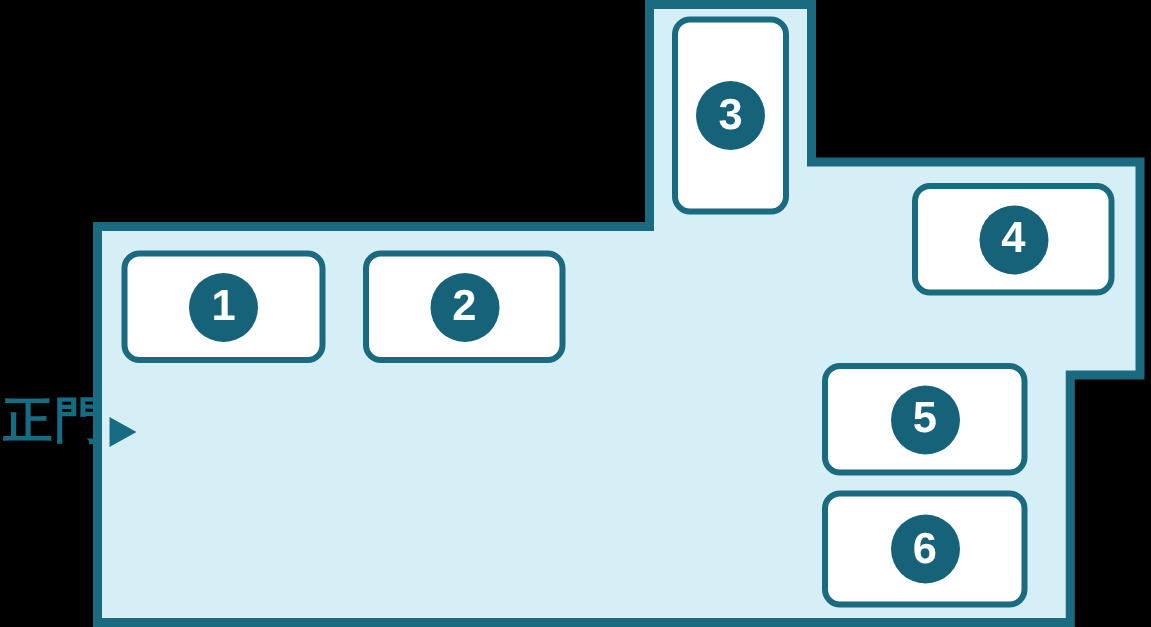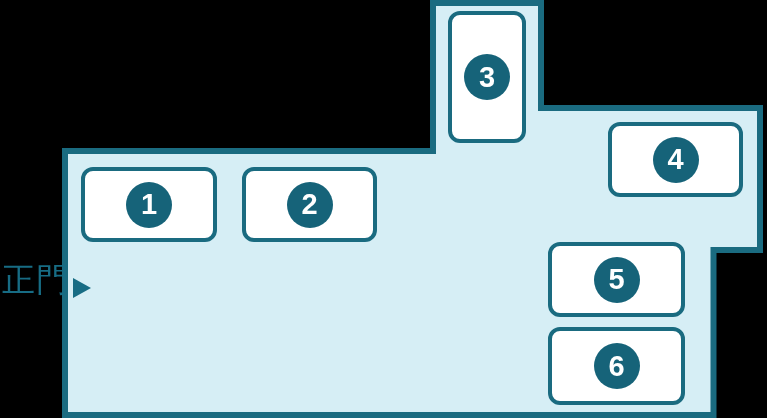--- a/index.html
+++ b/index.html
@@ -50,21 +50,21 @@
   #b3 { left: 448px; top: 11px;  width: 78px;  height: 132px; }
   #b4 { left: 608px; top: 122px; width: 135px; height: 75px; }
   #b5 { left: 548px; top: 242px; width: 137px; height: 75px; }
   #b6 { left: 548px; top: 327px; width: 137px; height: 78px; }
   .gate-label {
     position: absolute;
     left: 2px;
     top: 263px;
     color: #176c84;
     font-size: 33px;
-    font-weight: normal;
+    font-weight: bold;
     letter-spacing: 1px;
     line-height: 1;
     white-space: nowrap;
   }
   .gate-arrow {
     position: absolute;
     left: 73px;
     top: 278px;
     width: 0;
     height: 0;

